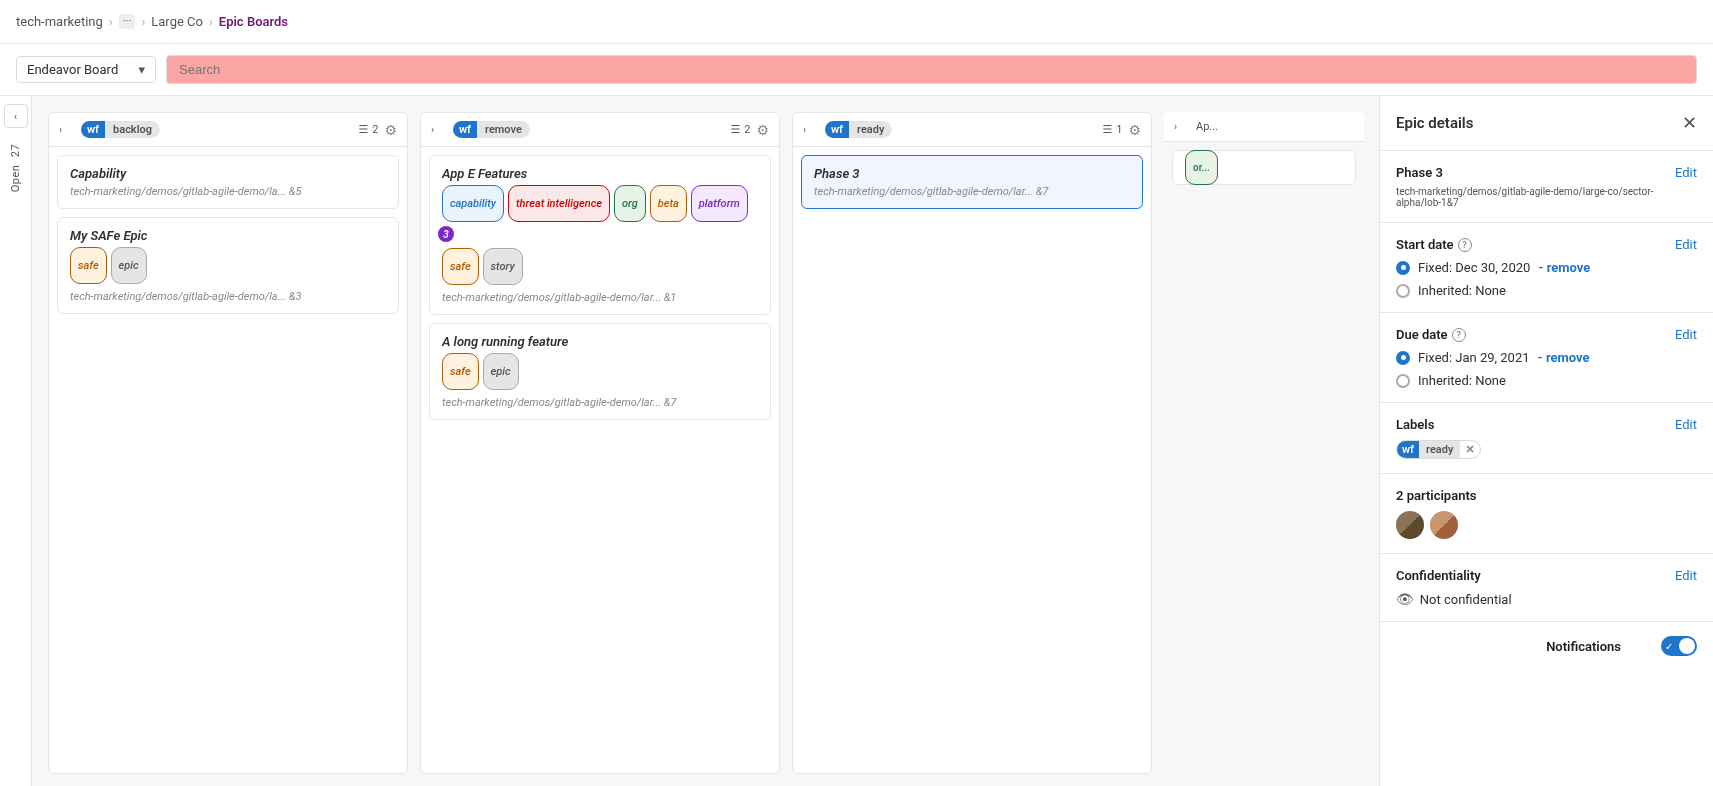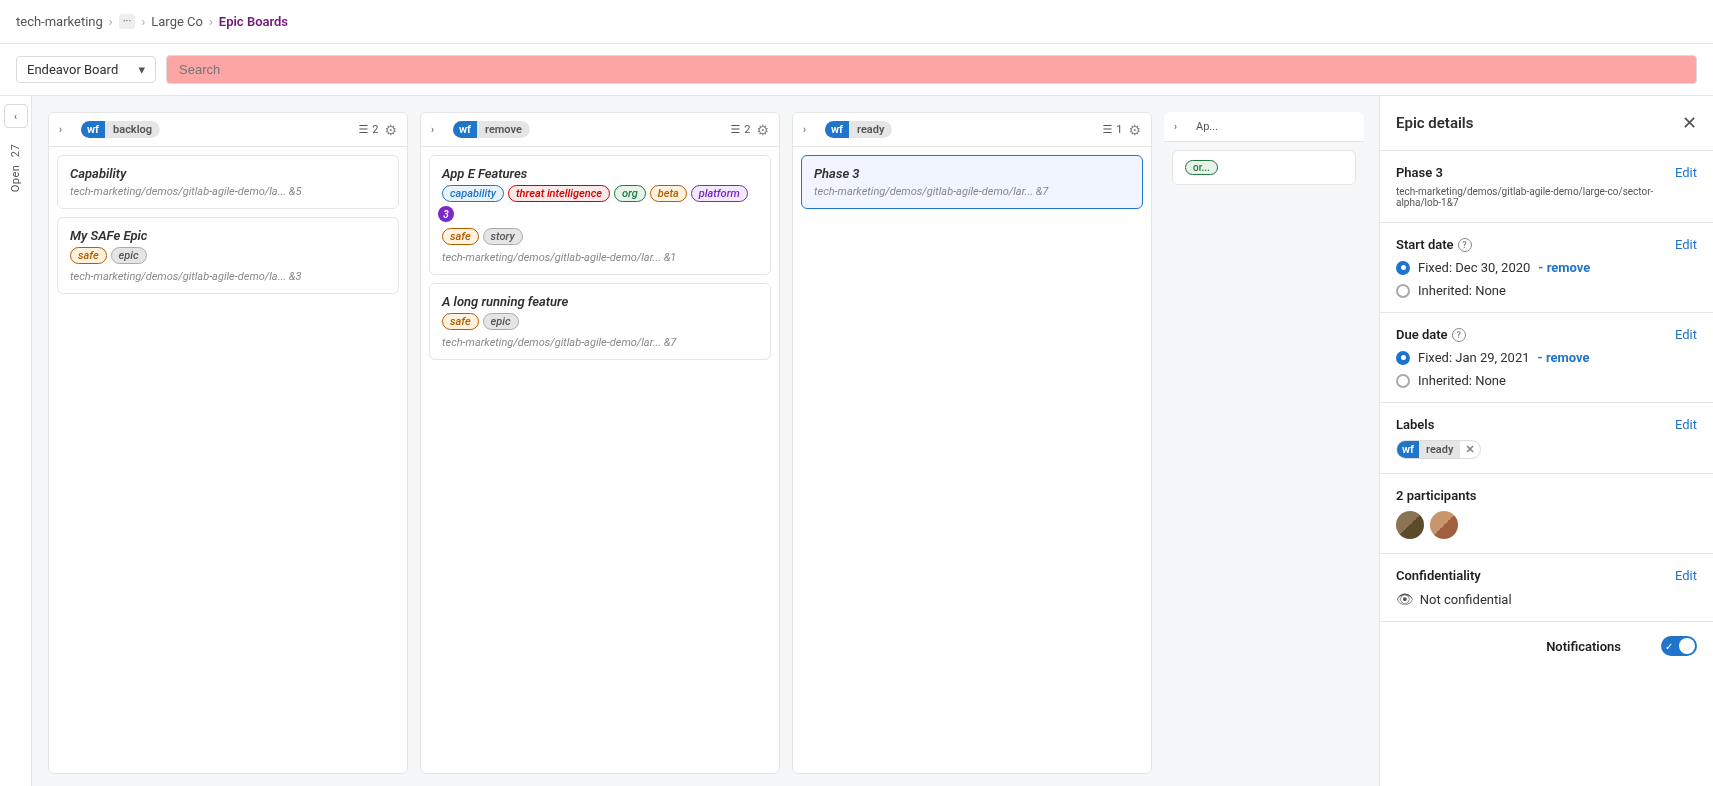--- a/index.html
+++ b/index.html
@@ -84,21 +84,21 @@
     
     .card {
       border: 1px solid #e5e5e5; border-radius: 6px; padding: 10px 12px;
       background: #fff; cursor: pointer;
     }
     .card.selected { border-color: #1f75cb; background: #f0f5ff; }
     .card-title { font-weight: 600; font-size: 13px; margin-bottom: 4px; }
     .card-path { font-size: 11px; color: #888; }
     .card-tags { display: flex; flex-wrap: wrap; gap: 4px; margin-bottom: 6px; }
     .tag {
-      font-size: 11px; padding: 1px 7px; border-radius: 10px; font-weight: 500;
+      font-size: 11px; padding: 11px 7px; border-radius: 10px; font-weight: 500;
     }
     .tag-capability { background: #e8f3fc; color: #1f75cb; border: 1px solid #1f75cb; }
     .tag-threat { background: #fce8e8; color: #d10000; border: 1px solid #d10000; }
     .tag-org { background: #e8f3e8; color: #217645; border: 1px solid #217645; }
     .tag-beta { background: #fff3e0; color: #b35c00; border: 1px solid #b35c00; }
     .tag-platform { background: #f3e8fc; color: #7928ca; border: 1px solid #7928ca; }
     .tag-platform-num { background: #7928ca; color: #fff; border-radius: 50%; width: 16px; height: 16px; display: inline-flex; align-items: center; justify-content: center; font-size: 10px; font-weight: 600; margin-left: -4px; }
     .tag-safe { background: #fff3e0; color: #b35c00; border: 1px solid #b35c00; }
     .tag-story { background: #e5e5e5; color: #555; border: 1px solid #aaa; }
     .tag-epic { background: #e5e5e5; color: #555; border: 1px solid #aaa; }

